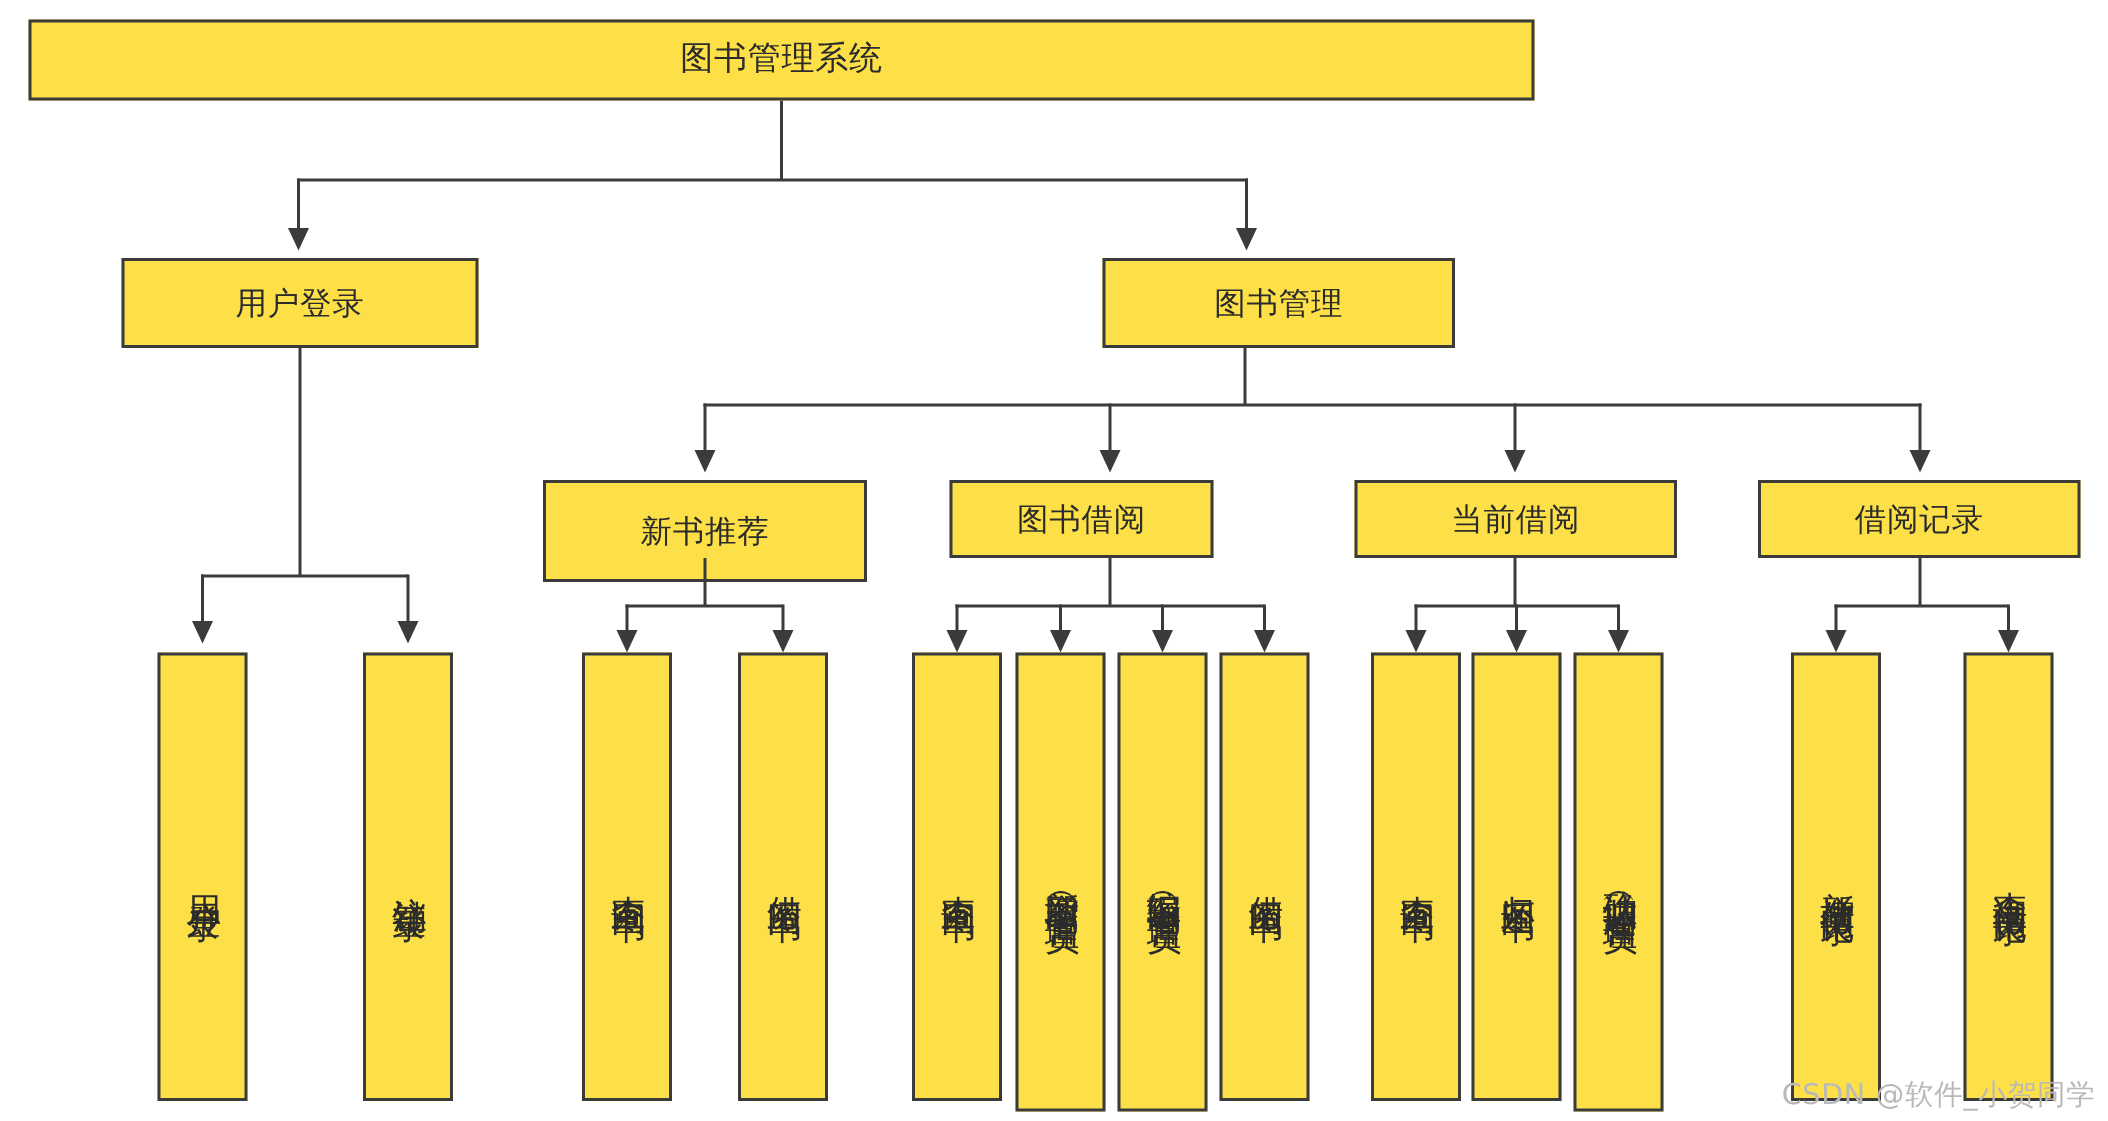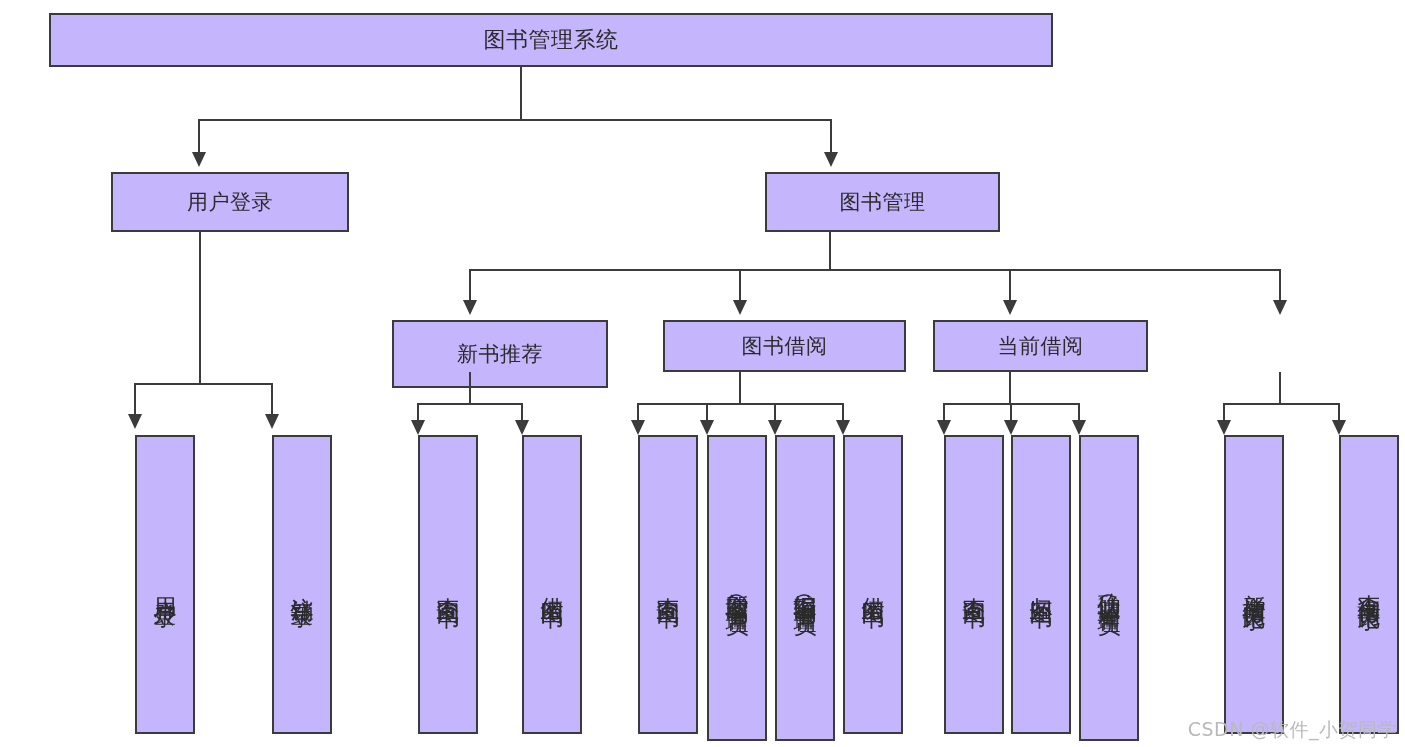--- a/index.html
+++ b/index.html
@@ -15,27 +15,26 @@
     position: relative;
     width: 1405px;
     height: 747px;
     background: #ffffff;
     overflow: hidden;
   }
   
   .node {
     position: absolute;
     box-sizing: border-box;
-    background: #c4b5fd;
+    background: #fde047;
     border: 2px solid #3b3b3b;
     display: flex;
     align-items: center;
     justify-content: center;
     color: #2b2b2b;
-    margin-left: 30px;
   }
   .node .label {
     display: block;
     text-align: center;
     line-height: 1.18;
     white-space: pre;
   }
   
   .node.horiz .label {
     font-size: 21px;
@@ -132,25 +131,28 @@
 
   <div class="vline" style="left:1009px; top:269px; height:32px;"></div>
   <div class="arrow" style="left:1003px; top:300px;"></div>
 
   <div class="vline" style="left:1279px; top:269px; height:32px;"></div>
   <div class="arrow" style="left:1273px; top:300px;"></div>
 
   <div class="node horiz" style="left:362px; top:320px; width:216px; height:68px;">
     <span class="label">新书推荐</span>
   </div>
-  <div class="node horiz" style="left:633px; top:320px; width:243px; height:52px;">
+  <div class="node horiz" style="left:633px; top:320px; width:176px; height:52px;">
     <span class="label">图书借阅</span>
   </div>
   <div class="node horiz" style="left:903px; top:320px; width:215px; height:52px;">
     <span class="label">当前借阅</span>
+  </div>
+  <div class="node horiz" style="left:1172px; top:320px; width:215px; height:52px;">
+    <span class="label">借阅记录</span>
   </div>
 
   <div class="vline" style="left:469px; top:372px; height:32px;"></div>
   <div class="hline" style="left:417px; top:403px; width:105px;"></div>
   <div class="vline" style="left:417px; top:403px; height:18px;"></div>
   <div class="arrow" style="left:411px; top:420px;"></div>
   <div class="vline" style="left:521px; top:403px; height:18px;"></div>
   <div class="arrow" style="left:515px; top:420px;"></div>
 
   <div class="vline" style="left:739px; top:372px; height:32px;"></div>

